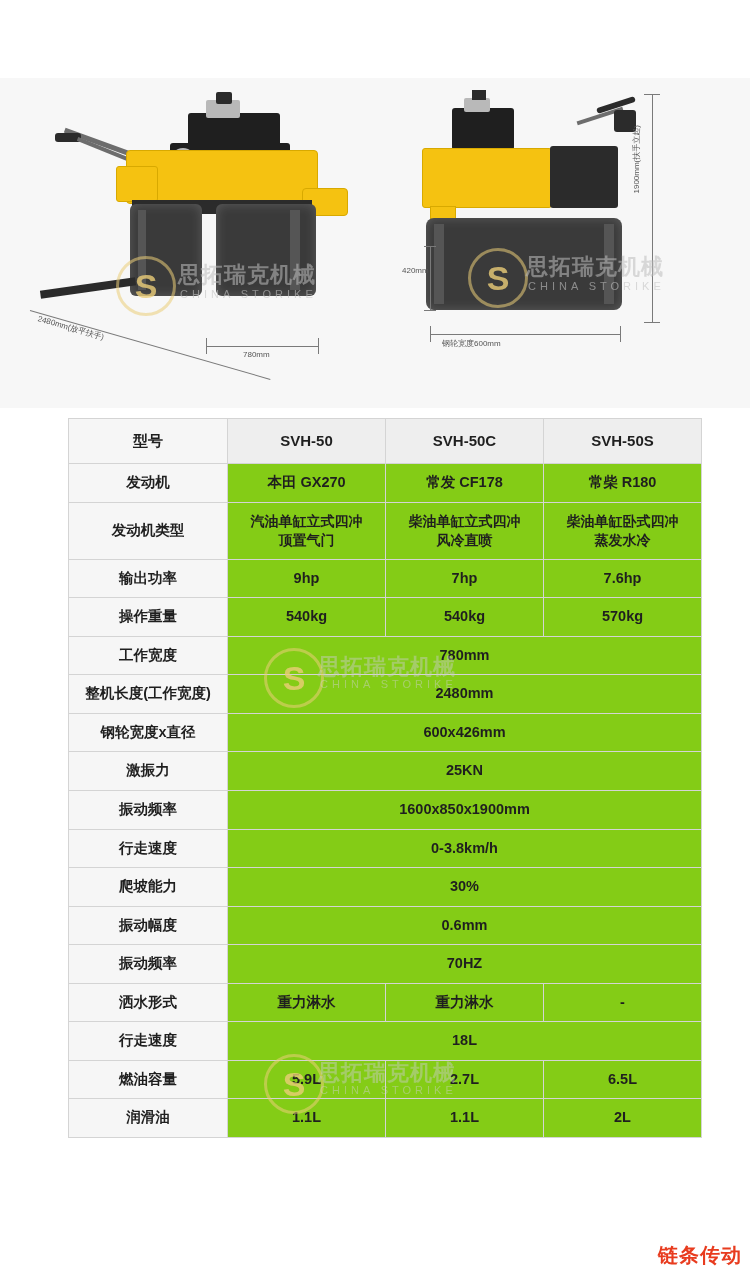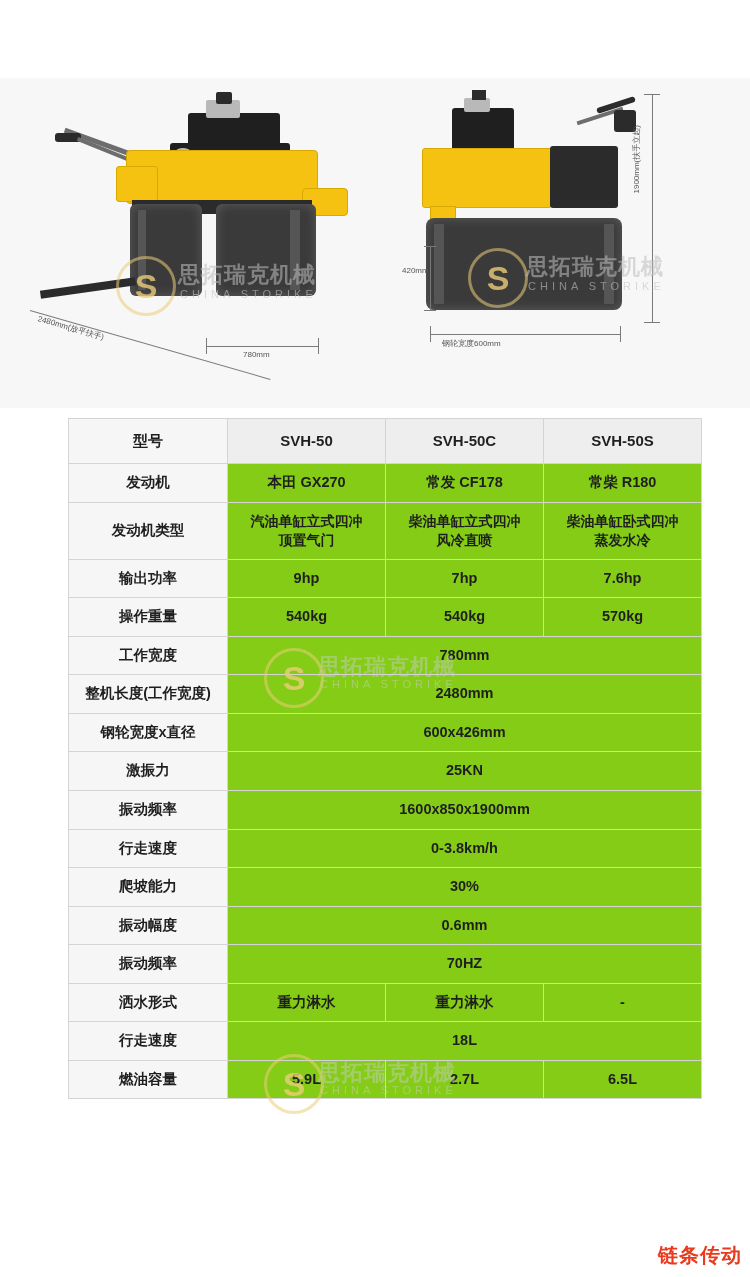--- a/index.html
+++ b/index.html
@@ -277,20 +277,26 @@
           <tr>
             <td class="label">行走速度</td>
             <td colspan="3">18L</td>
           </tr>
           <tr>
             <td class="label">燃油容量</td>
             <td>5.9L</td>
             <td>2.7L</td>
             <td>6.5L</td>
           </tr>
+          <tr>
+            <td class="label">润滑油</td>
+            <td>1.1L</td>
+            <td>1.1L</td>
+            <td>2L</td>
+          </tr>
         </tbody>
     </table>
 
     <div class="tbl-watermark">
       <div class="wm-s" style="left:196px;top:230px;">S</div>
       <div class="wm" style="left:250px;top:234px;color:rgba(205,205,205,.45);">思拓瑞克机械</div>
       <div class="wm wm-sub" style="left:252px;top:260px;color:rgba(210,210,210,.45);">CHINA STORIKE</div>
       <div class="wm-s" style="left:196px;top:636px;">S</div>
       <div class="wm" style="left:250px;top:640px;color:rgba(205,205,205,.45);">思拓瑞克机械</div>
       <div class="wm wm-sub" style="left:252px;top:666px;color:rgba(210,210,210,.45);">CHINA STORIKE</div>

